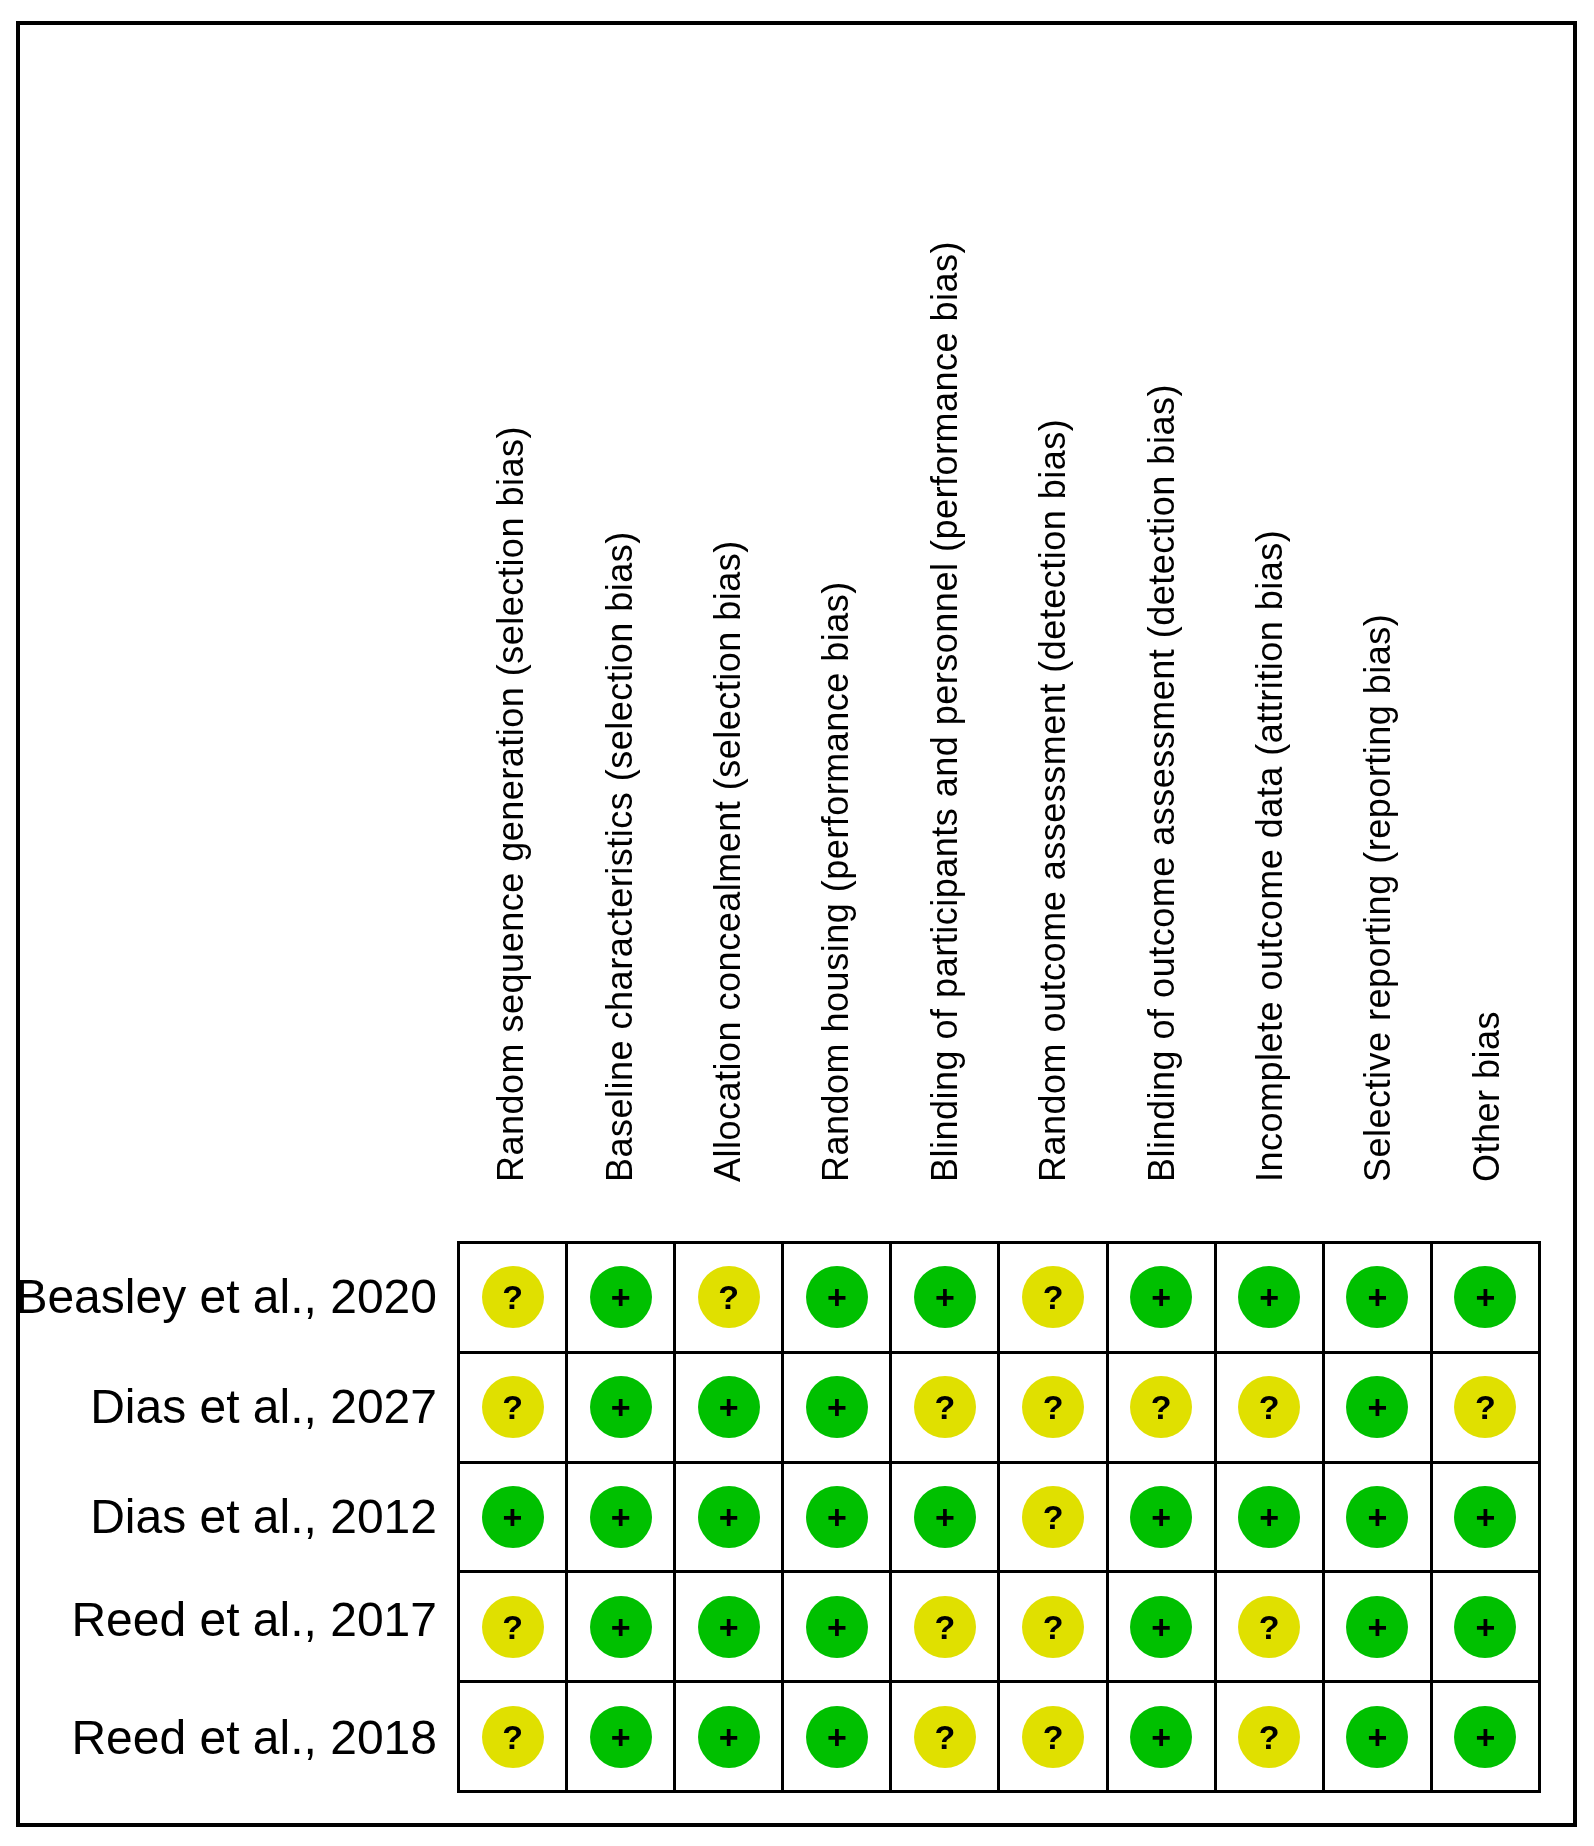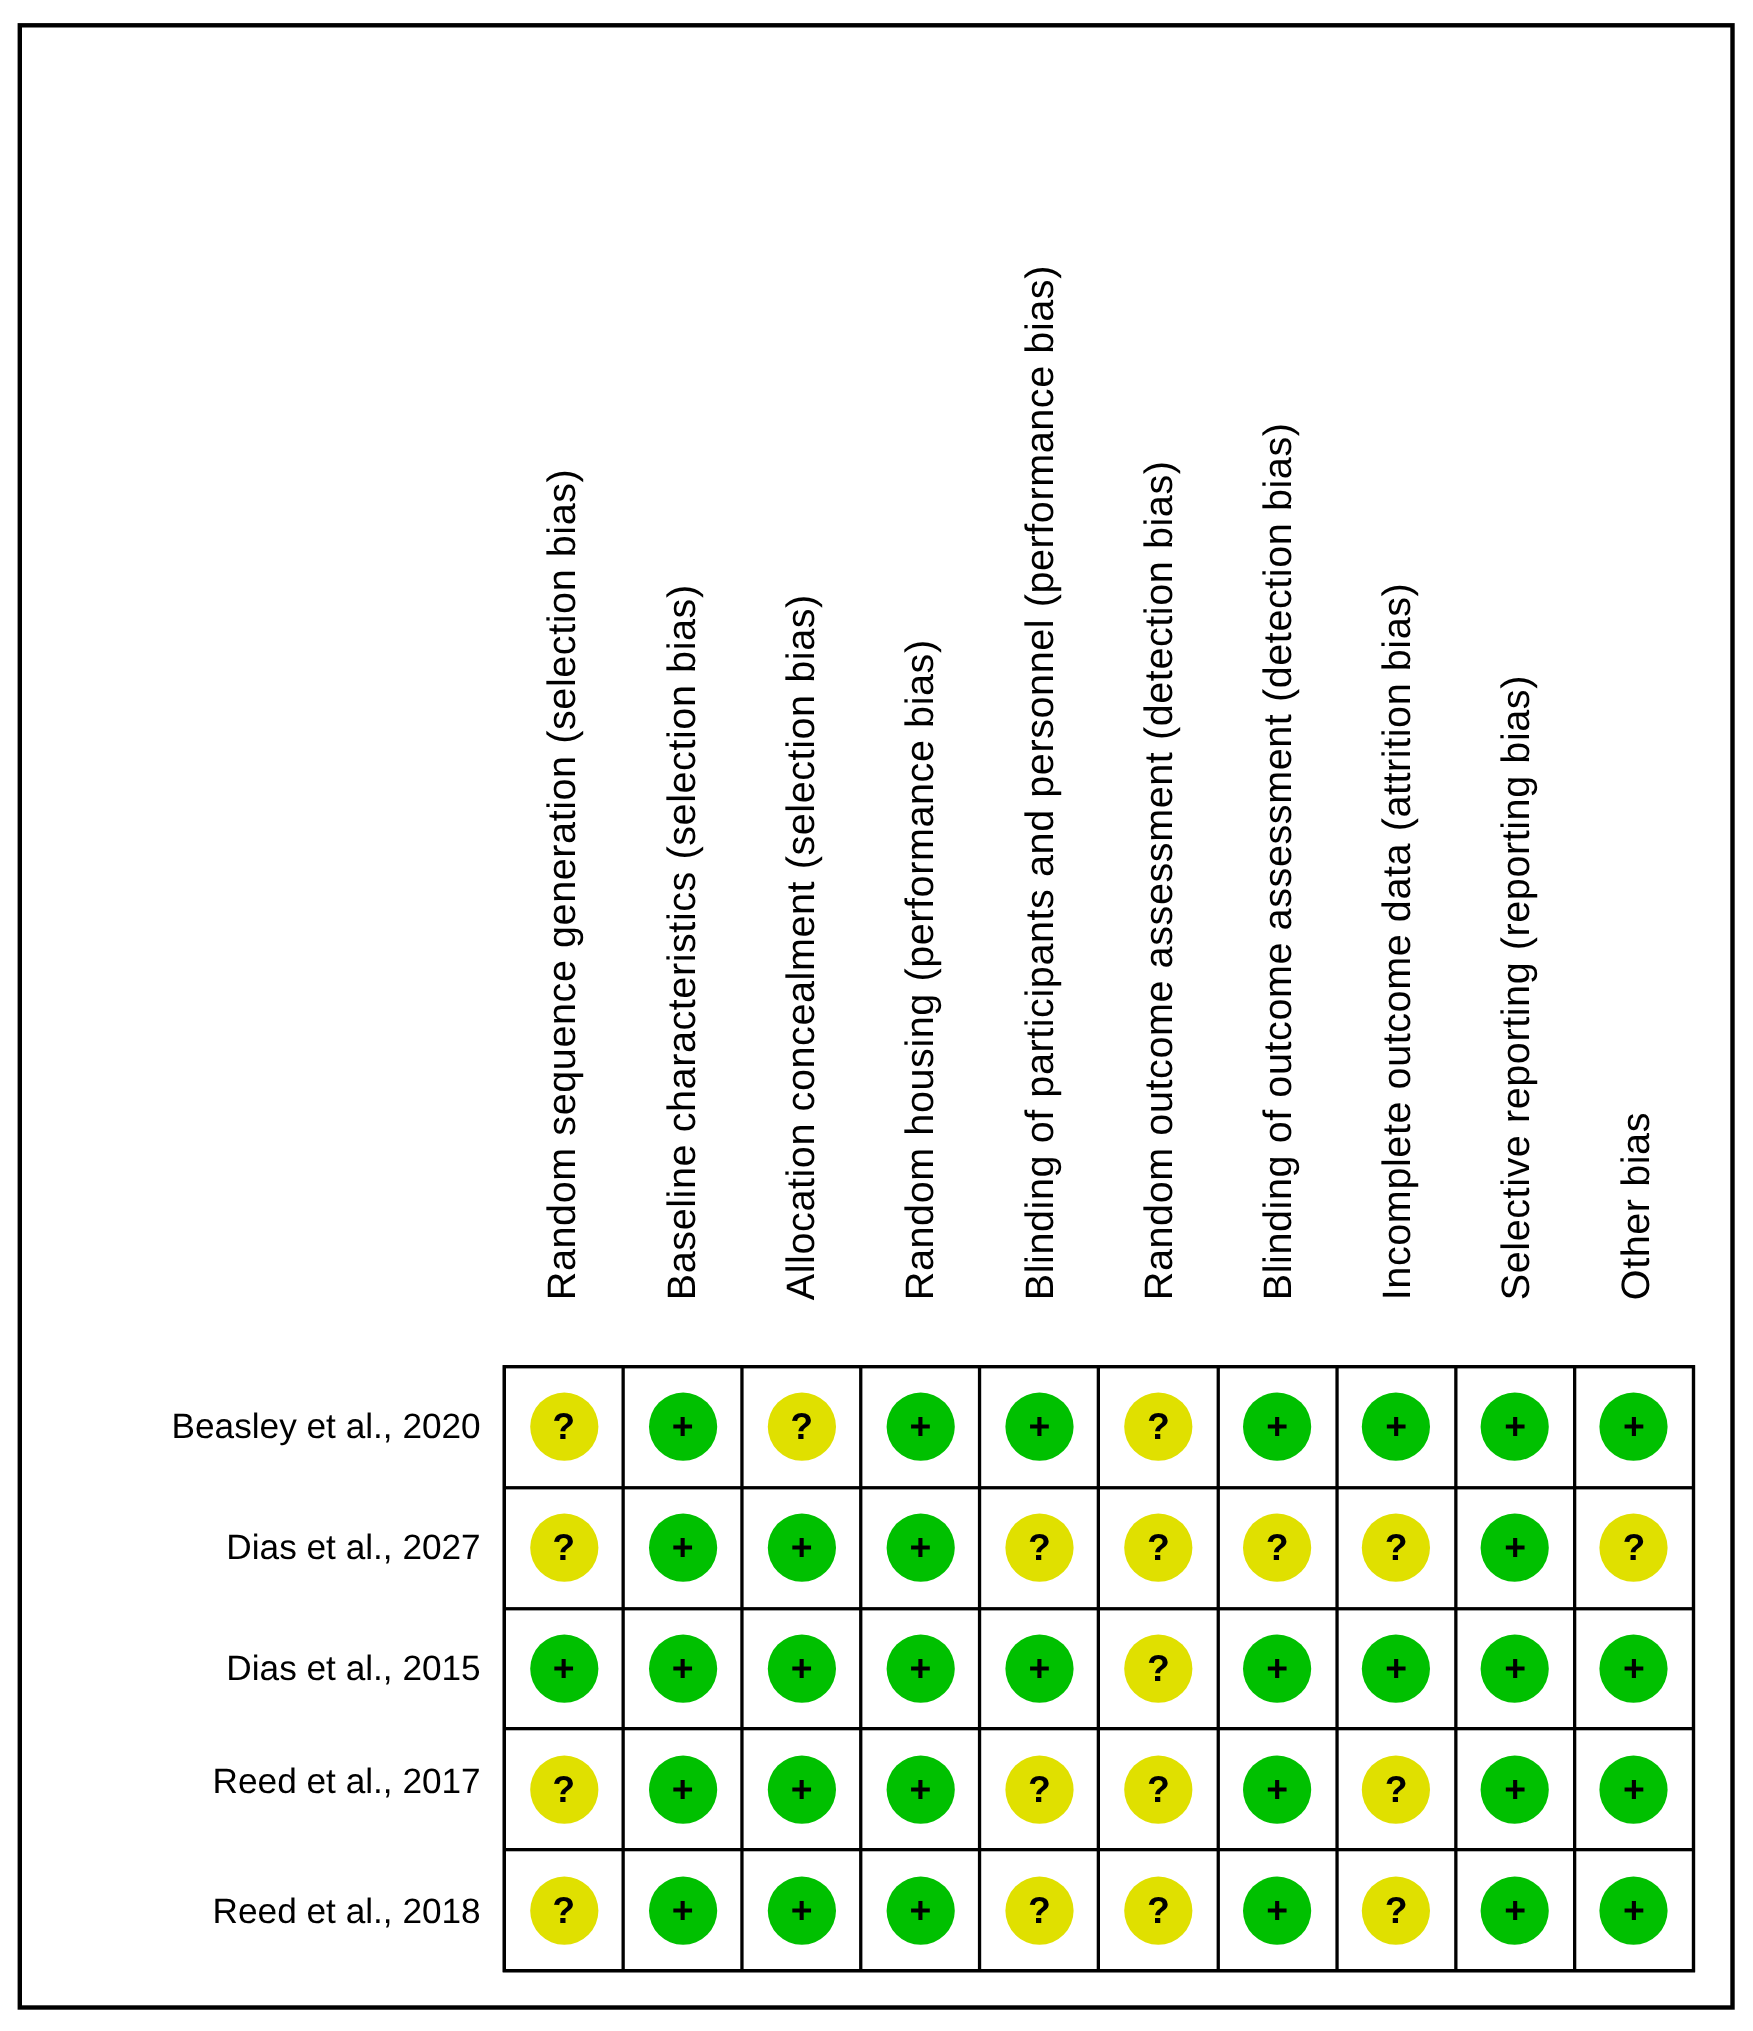--- a/index.html
+++ b/index.html
@@ -8,21 +8,21 @@
   .frame { position: absolute; left: 16px; top: 21px; width: 1553px; height: 1798px;
            border: 4px solid #000; box-sizing: content-box; background: #fff; }
   .col-labels { position: absolute; left: 0; top: 0; width: 1594px; height: 1241px; }
   .col-label { position: absolute; bottom: 0; width: 40px; height: 1200px; }
   .col-label span { position: absolute; left: 50%; bottom: 0;
            transform-origin: 0 0; transform: rotate(-90deg) translate(0, -50%);
            white-space: nowrap; font-size: 36px; line-height: 40px; letter-spacing: 0.5px;
            display: block; }
   .row-label { position: absolute; right: calc(1594px - 437px); height: 110px;
            display: flex; align-items: center; justify-content: flex-end;
-           font-size: 32px; white-space: nowrap; }
+           font-size: 48px; white-space: nowrap; }
   .grid { position: absolute; left: 457px; top: 1241px; width: 1084px; height: 552px;
           display: grid; grid-template-columns: repeat(10, 1fr); grid-template-rows: repeat(5, 1fr);
           border: 3px solid #000; box-sizing: border-box; background: #000; gap: 3px; }
   .cell { background: #fff; display: flex; align-items: center; justify-content: center; }
   .dot { width: 62px; height: 62px; border-radius: 50%; display: flex; align-items: center;
          justify-content: center; font-weight: bold; font-size: 34px; line-height: 1; color: #000; }
   .dot.low { background: #00c000; }
   .dot.unclear { background: #e0e000; }
 </style>
 </head>
@@ -58,21 +58,21 @@
     <div class="col-label" style="left: 1358.4px; bottom: 624px; top: auto;">
       <span>Selective reporting (reporting bias)</span>
     </div>
     <div class="col-label" style="left: 1466.8px; bottom: 624px; top: auto;">
       <span>Other bias</span>
     </div>
   </div>
 <div id="row-labels">
     <div class="row-label" style="top: 1241px;">Beasley et al., 2020</div>
     <div class="row-label" style="top: 1351.4px;">Dias et al., 2027</div>
-    <div class="row-label" style="top: 1461.8px;">Dias et al., 2015</div>
+    <div class="row-label" style="top: 1461.8px;">Dias et al., 2012</div>
     <div class="row-label" style="top: 1564px;">Reed et al., 2017</div>
     <div class="row-label" style="top: 1682.6px;">Reed et al., 2018</div>
   </div>
 <div class="grid" id="grid">
     <div class="cell">
       <div class="dot unclear">?</div>
     </div>
     <div class="cell">
       <div class="dot low">+</div>
     </div>

